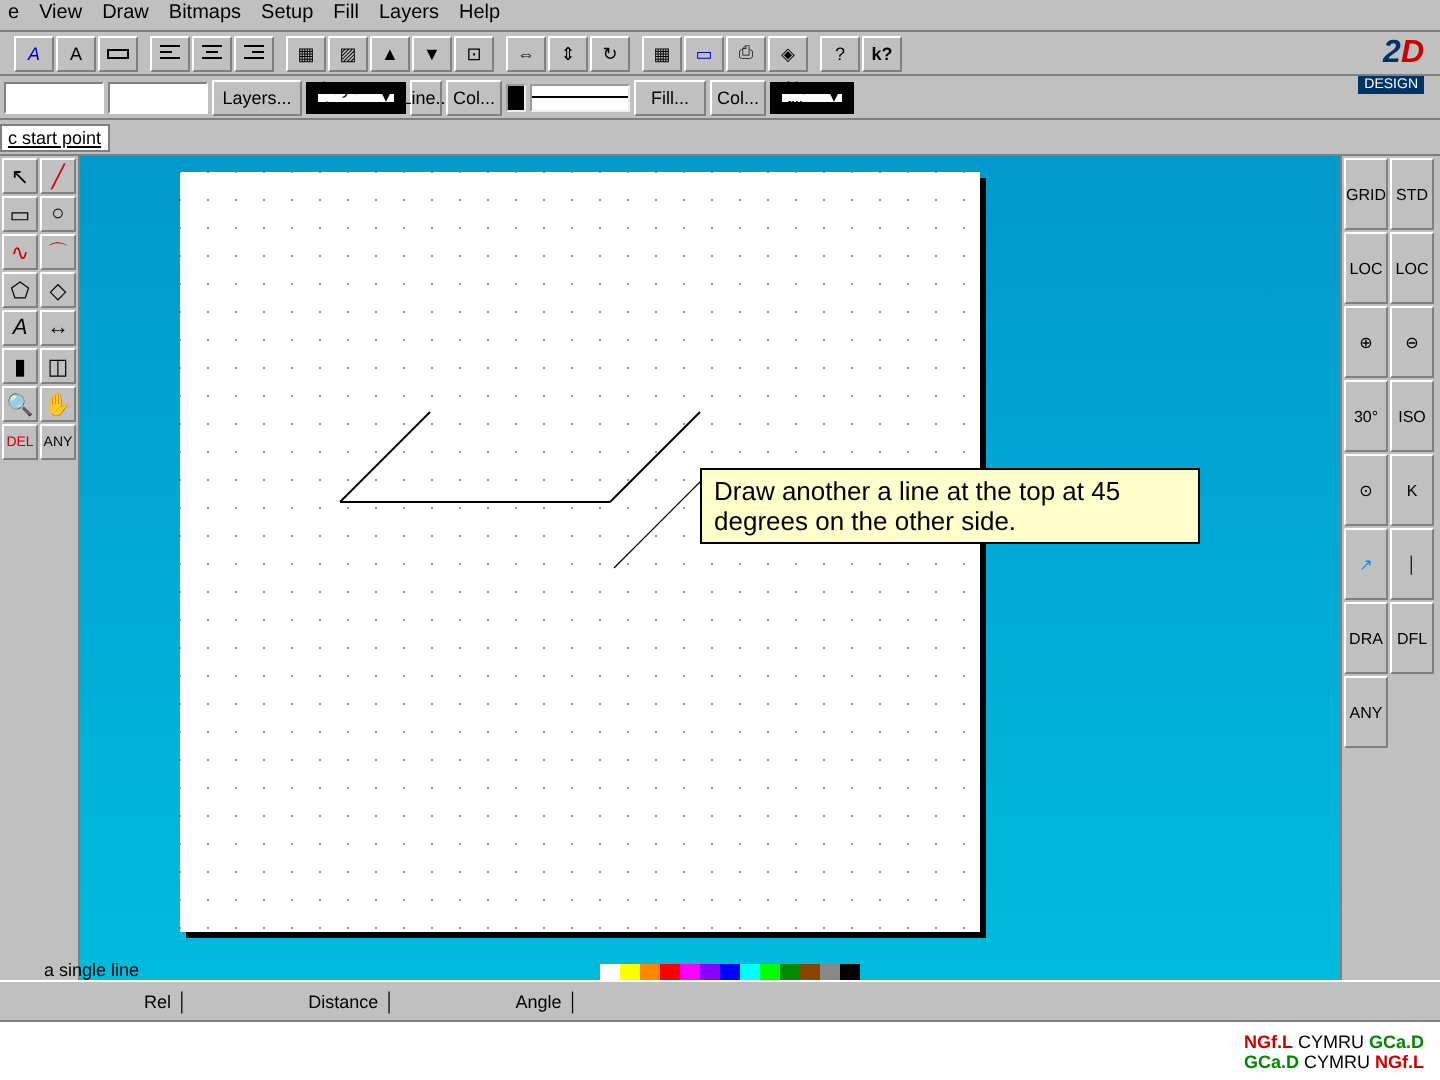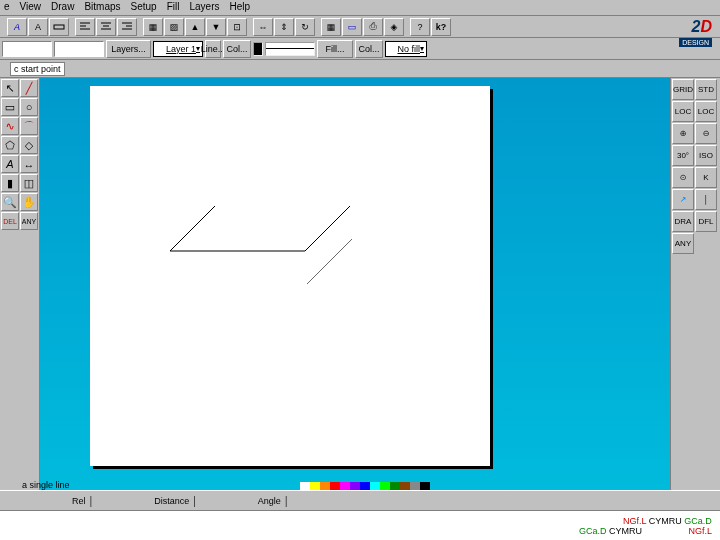--- a/index.html
+++ b/index.html
@@ -4,44 +4,44 @@
 <style>
 * { box-sizing: border-box; margin: 0; padding: 0; }
 body { width: 720px; height: 540px; font-family: Arial, sans-serif; font-size: 10px; background: #c0c0c0; overflow: hidden; position: relative; }
 .menubar { background: #c0c0c0; border-bottom: 1px solid #808080; height: 16px; display: flex; gap: 10px; padding: 1px 4px; font-size: 10px; }
 .menubar span { color: #000; cursor: default; }
 .toolbar { background: #c0c0c0; border-bottom: 1px solid #808080; height: 22px; display: flex; align-items: center; gap: 1px; padding: 1px 2px; }
 .tbtn { width: 20px; height: 18px; background: #c0c0c0; border: 1px solid; border-color: #fff #808080 #808080 #fff; display: flex; align-items: center; justify-content: center; font-size: 9px; }
 .tsep { width: 4px; }
 .toolbar2 { background: #c0c0c0; border-bottom: 1px solid #808080; height: 22px; display: flex; align-items: center; gap: 2px; padding: 1px 2px; font-size: 9px; }
 .tinput { width: 50px; height: 16px; background: #fff; border: 1px solid; border-color: #808080 #fff #fff #808080; padding: 0 2px; }
-.tselect { width: 50px; height: 16px; background: #fff; border: 1px solid #000000; padding: 0 2px; display: flex; align-items: center; justify-content: flex-end; text-decoration: underline; }
+.tselect { width: 50px; height: 16px; background: #fff; border: 6px solid #000000; padding: 0 2px; display: flex; align-items: center; justify-content: flex-end; }
 .tselect::after { content: "▾"; font-size: 8px; }
-.toolbar3 { background: #c0c0c0; border-bottom: 1px solid #808080; height: 18px; display: flex; align-items: center; gap: 2px; padding: 1px 10px; font-size: 9px; }
+.toolbar3 { background: #c0c0c0; border-bottom: 1px solid #808080; height: 18px; display: flex; align-items: center; gap: 2px; padding: 1px 0; font-size: 9px; text-decoration: underline; }
 .pointlabel { padding: 1px 3px; background: #fff; border: 1px solid #808080; }
 .main { position: absolute; top: 78px; bottom: 50px; left: 0; right: 0; display: flex; }
 .leftpanel { width: 40px; background: #c0c0c0; border-right: 1px solid #808080; display: flex; flex-direction: column; gap: 1px; padding: 1px; }
 .ltool { width: 18px; height: 18px; background: #c0c0c0; border: 1px solid; border-color: #fff #808080 #808080 #fff; display: inline-flex; align-items: center; justify-content: center; font-size: 11px; }
 .lrow { display: flex; gap: 1px; }
 .canvas-area { flex: 1; background: linear-gradient(180deg, #0099cc 0%, #00bbdd 100%); position: relative; padding: 8px 8px 8px 50px; }
 .canvas { background: #fff; width: 400px; height: 380px; box-shadow: 3px 3px 0 #000; position: relative; }
 .dots { position: absolute; inset: 0; background-image: radial-gradient(circle, #999 0.6px, transparent 0.6px); background-size: 14px 14px; background-position: 7px 7px; }
 .drawing { position: absolute; inset: 0; }
 .tooltip { position: absolute; left: 260px; top: 148px; background: #ffffcc; border: 1px solid #000; padding: 3px 6px; font-size: 13px; font-family: Arial; width: 250px; }
 .rightpanel { width: 50px; background: #c0c0c0; border-left: 1px solid #808080; display: flex; flex-direction: column; gap: 1px; padding: 1px; }
-.rbtn { width: 22px; height: 21px; background: #c0c0c0; border: 1px solid; border-color: #fff #808080 #808080 #fff; display: inline-flex; align-items: center; justify-content: center; font-size: 8px; overflow: hidden; }
+.rbtn { width: 22px; height: 36px; background: #c0c0c0; border: 1px solid; border-color: #fff #808080 #808080 #fff; display: inline-flex; align-items: center; justify-content: center; font-size: 8px; overflow: hidden; }
 .rrow { display: flex; gap: 1px; }
 .logo2d { position: absolute; right: 8px; top: 18px; font-weight: bold; font-size: 16px; color: #003366; font-style: italic; }
 .logo2d .d { color: #cc0000; }
 .designlbl { position: absolute; right: 8px; top: 38px; background: #003366; color: #fff; font-size: 7px; padding: 1px 3px; }
 .statusbar { position: absolute; bottom: 30px; left: 0; right: 0; height: 20px; background: #c0c0c0; border-top: 1px solid #fff; display: flex; align-items: center; gap: 60px; padding: 0 72px; font-size: 9px; }
 .statusitem { display: flex; gap: 3px; }
 .footer { position: absolute; bottom: 0; left: 0; right: 0; height: 30px; background: #fff; border-top: 1px solid #808080; display: flex; justify-content: flex-end; align-items: center; padding: 0 8px; gap: 8px; font-size: 9px; }
-.ngfl1 { color: #cc0000; font-weight: normal; margin-left: 44px; }
-.ngfl2 { color: #008800; font-weight: normal; }
+.ngfl1 { color: #cc0000; font-weight: bold; }
+.ngfl2 { color: #008800; font-weight: bold; }
 .statusline { position: absolute; bottom: 50px; left: 2px; font-size: 9px; margin-left: 20px; }
 .colorbar { position: absolute; bottom: 50px; left: 300px; display: flex; height: 8px; }
 .colorbar div { width: 10px; height: 8px; }
 </style>
 </head>
 <body>
 
 <div class="menubar">
   <span>e</span>
   <span>View</span>
@@ -181,20 +181,21 @@
 
   <div class="canvas-area">
     <div class="canvas">
       <div class="dots"></div>
       <svg class="drawing" viewBox="0 0 400 380">
         <line x1="80" y1="165" x2="215" y2="165" stroke="#000" stroke-width="1"></line>
         <line x1="80" y1="165" x2="125" y2="120" stroke="#000" stroke-width="1"></line>
         <line x1="215" y1="165" x2="260" y2="120" stroke="#000" stroke-width="1"></line>
         <line x1="217" y1="198" x2="262" y2="153" stroke="#000" stroke-width="0.6"></line>
       </svg>
+      <div class="tooltip">Draw another a line at the top at 45 degrees on the other side.</div>
     </div>
   </div>
 
   <div class="rightpanel">
     <div class="rrow">
         <div class="rbtn">GRID</div>
         <div class="rbtn">STD</div>
       </div>
     <div class="rrow">
         <div class="rbtn">LOC</div>

